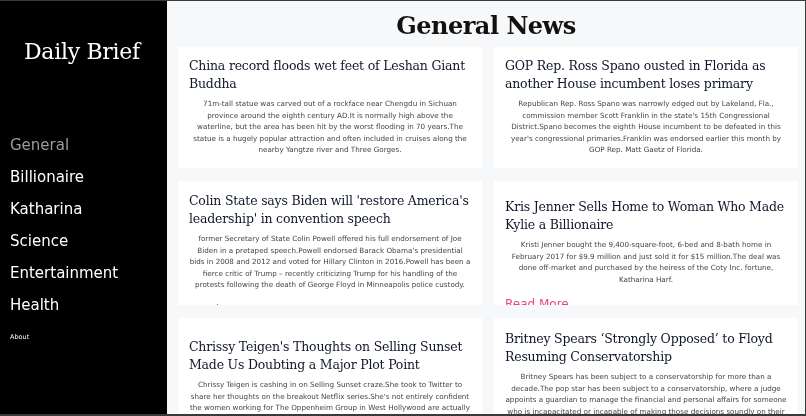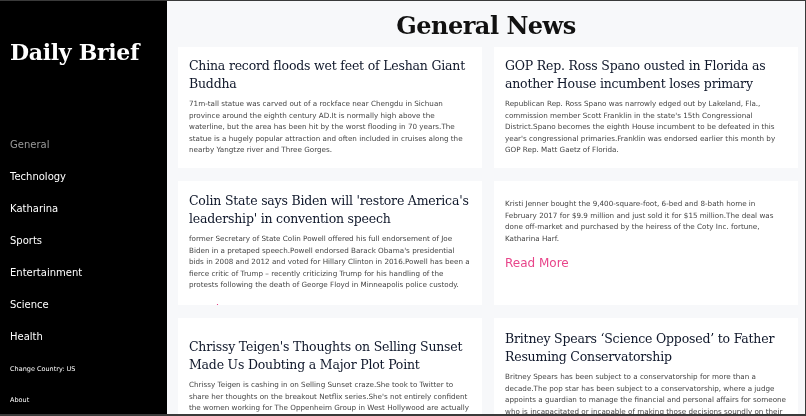--- a/index.html
+++ b/index.html
@@ -11,26 +11,26 @@
   }
   .frame {
     position: absolute; left: 0; top: 1px; width: 805px; height: 413px;
     display: flex; overflow: hidden;
   }
   .sidebar {
     width: 167px; height: 100%; background: #000; color: #fff;
     position: relative; flex-shrink: 0;
   }
   .brand {
-    position: absolute; left: 10px; top: 38px;
-    font-family: "DejaVu Serif", serif; font-size: 22px; font-weight: bold;
+    position: absolute; left: 24px; top: 38px;
+    font-family: "DejaVu Serif", serif; font-size: 22px; font-weight: normal;
     color: #fff; letter-spacing: -0.3px;
   }
   .nav { position: absolute; left: 10px; top: 136px; margin: 0; padding: 0; list-style: none; }
-  .nav li { height: 32px; font-size: 10px; color: #fff; cursor: pointer; line-height: 16px; }
+  .nav li { height: 32px; font-size: 15px; color: #fff; cursor: pointer; line-height: 16px; }
   .nav li.active { color: #9a9a9a; }
   .nav li.small { font-size: 6.5px; height: 28px; line-height: 10px; padding-top: 3px; }
   .main {
     flex: 1; background: #f7f8fa; position: relative; overflow: hidden;
   }
   .page-title {
     text-align: center; margin: 0; padding-top: 7px;
     font-family: "DejaVu Serif", serif; font-size: 24px; font-weight: bold;
     color: #111; letter-spacing: -0.5px; height: 36px; line-height: 36px;
   }
@@ -44,42 +44,40 @@
   }
   .card.row2 { height: 124px; padding-top: 11px; }
   .card.row2.r { padding-top: 17px; }
   .card.row3 { height: 110px; padding-top: 20px; }
   .card.row3.r { padding-top: 12px; }
   .card h2 {
     margin: 0 0 5px 0; font-family: "DejaVu Serif", serif; font-weight: normal;
     font-size: 12.5px; line-height: 18px; color: #0f172a; letter-spacing: -0.2px;
   }
   .card p {
-    margin: 0; font-size: 7.2px; line-height: 11.6px; color: #444;
+    margin: 0; font-size: 7.2px; line-height: 11.6px; color: #444; text-align: center;
   }
   .card a {
     display: block; color: #e8458a; font-size: 12px; line-height: 12px;
     text-decoration: none; margin-top: 13px;
   }
 </style>
 </head>
 <body>
 
 <div class="frame">
   <aside class="sidebar">
     <div class="brand">Daily Brief</div>
     <ul class="nav">
       <li class="active">General</li>
-      <li>Technology</li>
+      <li>Billionaire</li>
       <li>Katharina</li>
-      <li>Sports</li>
+      <li>Science</li>
       <li>Entertainment</li>
-      <li>Science</li>
       <li>Health</li>
-      <li class="small">Change Country: US</li>
       <li class="small">About</li>
     </ul>
   </aside>
 
   <main class="main">
     <h1 class="page-title">General News</h1>
     <div class="grid">
       <article class="card">
         <h2>China record floods wet feet of Leshan Giant Buddha</h2>
         <p>71m-tall statue was carved out of a rockface near Chengdu in Sichuan province around the eighth century AD.It is normally high above the waterline, but the area has been hit by the worst flooding in 70 years.The statue is a hugely popular attraction and often included in cruises along the nearby Yangtze river and Three Gorges.</p>
@@ -89,28 +87,29 @@
         <h2>GOP Rep. Ross Spano ousted in Florida as another House incumbent loses primary</h2>
         <p>Republican Rep. Ross Spano was narrowly edged out by Lakeland, Fla., commission member Scott Franklin in the state's 15th Congressional District.Spano becomes the eighth House incumbent to be defeated in this year's congressional primaries.Franklin was endorsed earlier this month by GOP Rep. Matt Gaetz of Florida.</p>
         <a>Read More</a>
       </article>
       <article class="card row2">
         <h2>Colin State says Biden will 'restore America's leadership' in convention speech</h2>
         <p>former Secretary of State Colin Powell offered his full endorsement of Joe Biden in a pretaped speech.Powell endorsed Barack Obama's presidential bids in 2008 and 2012 and voted for Hillary Clinton in 2016.Powell has been a fierce critic of Trump – recently criticizing Trump for his handling of the protests following the death of George Floyd in Minneapolis police custody.</p>
         <a>Read More</a>
       </article>
       <article class="card row2 r">
+        <h2>Kris Jenner Sells Home to Woman Who Made Kylie a Billionaire</h2>
         <p>Kristi Jenner bought the 9,400-square-foot, 6-bed and 8-bath home in February 2017 for $9.9 million and just sold it for $15 million.The deal was done off-market and purchased by the heiress of the Coty Inc. fortune, Katharina Harf.</p>
         <a>Read More</a>
       </article>
       <article class="card row3">
         <h2>Chrissy Teigen's Thoughts on Selling Sunset Made Us Doubting a Major Plot Point</h2>
         <p>Chrissy Teigen is cashing in on Selling Sunset craze.She took to Twitter to share her thoughts on the breakout Netflix series.She's not entirely confident the women working for The Oppenheim Group in West Hollywood are actually real estate agents.</p>
 
       </article>
       <article class="card row3 r">
-        <h2>Britney Spears ‘Science Opposed’ to Father Resuming Conservatorship</h2>
+        <h2>Britney Spears ‘Strongly Opposed’ to Floyd Resuming Conservatorship</h2>
         <p>Britney Spears has been subject to a conservatorship for more than a decade.The pop star has been subject to a conservatorship, where a judge appoints a guardian to manage the financial and personal affairs for someone who is incapacitated or incapable of making those decisions soundly on their own.Spears was first placed under a conservatorship in 2008 following a series</p>
 
       </article>
     </div>
   </main>
 </div>
 
 </body></html>

